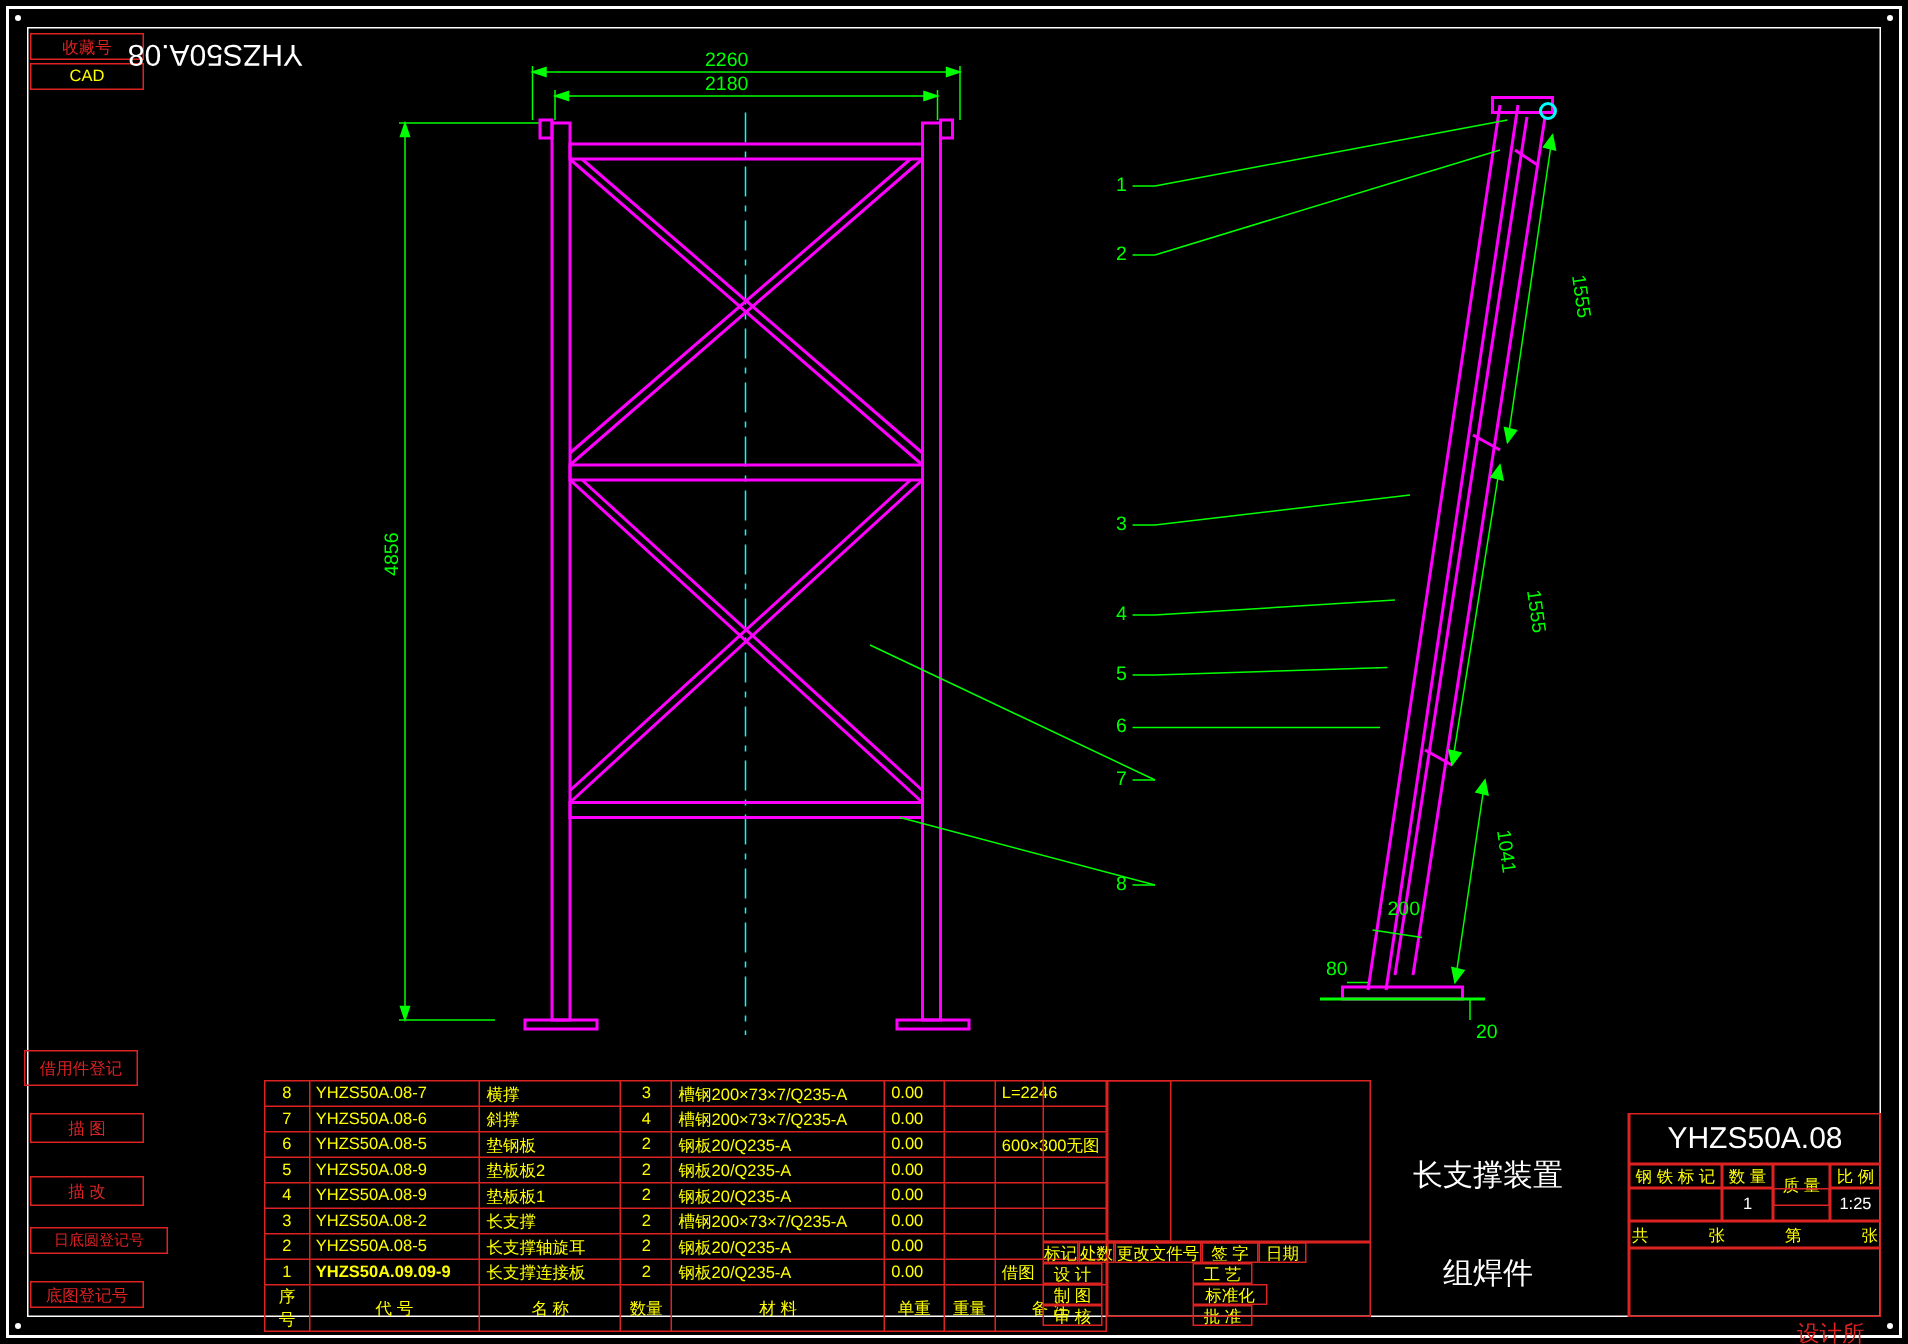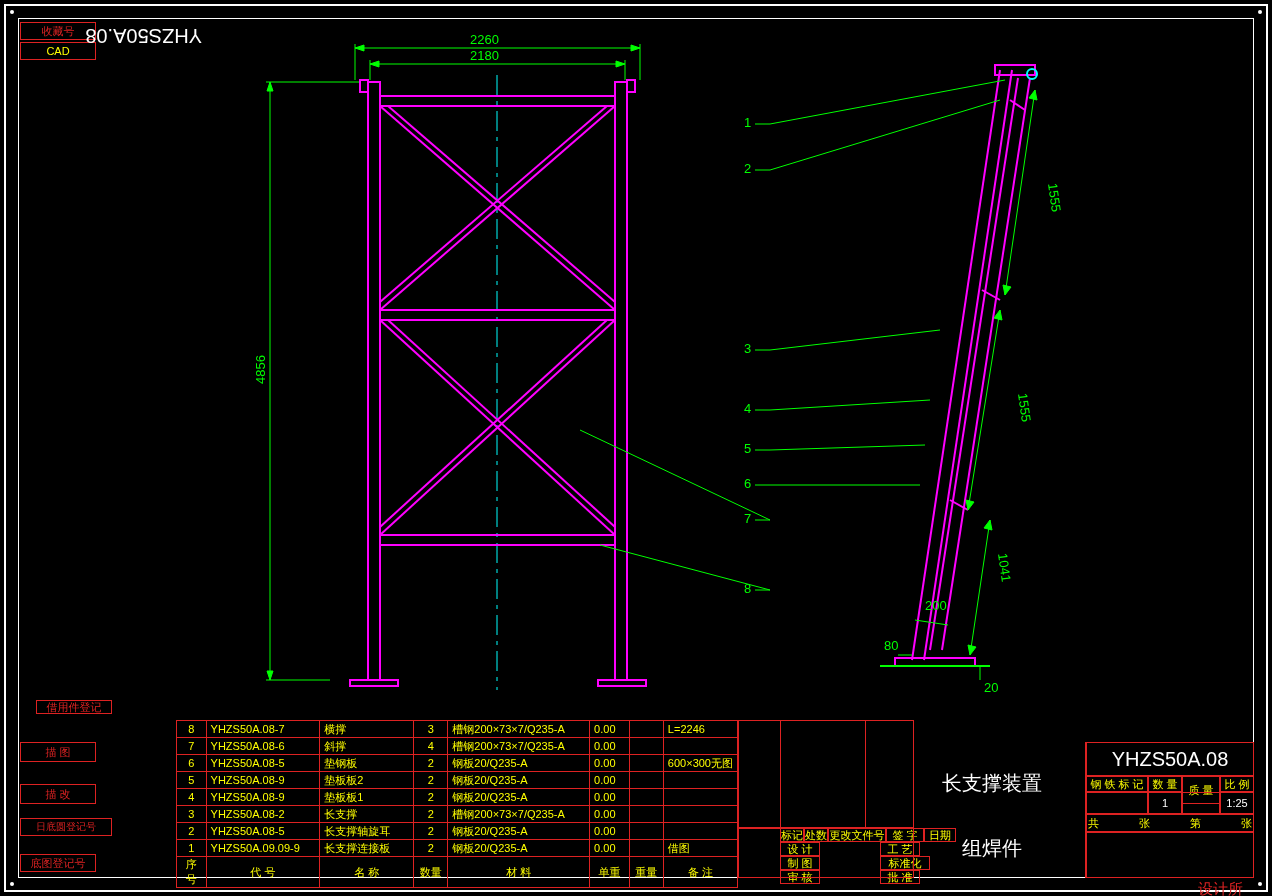--- a/index.html
+++ b/index.html
@@ -29,21 +29,21 @@
 
 <div class="dot" style="left:10px;top:10px"></div>
 <div class="dot" style="right:10px;top:10px"></div>
 <div class="dot" style="left:10px;bottom:10px"></div>
 <div class="dot" style="right:10px;bottom:10px"></div>
 
 <div class="red-box" style="left:20px;top:22px;width:76px;height:18px">收藏号</div>
 <div class="red-box" style="left:20px;top:42px;width:76px;height:18px;color:#ff0">CAD</div>
 <div class="lbl wht" style="left:102px;top:24px;width:100px;font-size:20px;transform:scaleX(-1) scaleY(-1)">YHZS50A.08</div>
 
-<div class="red-box" style="left:36px;top:700px;width:76px;height:14px">借用件登记</div>
+<div class="red-box" style="left:16px;top:700px;width:76px;height:24px">借用件登记</div>
 <div class="red-box" style="left:20px;top:742px;width:76px;height:20px">描 图</div>
 <div class="red-box" style="left:20px;top:784px;width:76px;height:20px">描 改</div>
 <div class="red-box" style="left:20px;top:818px;width:92px;height:18px;font-size:10px">日底圆登记号</div>
 <div class="red-box" style="left:20px;top:854px;width:76px;height:18px">底图登记号</div>
 
 <svg style="left:260px;top:40px" width="400" height="670">
 
   <g stroke="#0f0" stroke-width="1" fill="none">
     <line x1="95" y1="8" x2="380" y2="8"></line>
       <line x1="95" y1="4" x2="95" y2="40"></line>
@@ -234,21 +234,21 @@
         <td style="width: 110px;">YHZS50A.08-5</td>
         <td style="width: 92px;">长支撑轴旋耳</td>
         <td style="width: 30px; text-align: center;">2</td>
         <td style="width: 140px;">钢板20/Q235-A</td>
         <td style="width: 34px;">0.00</td>
         <td style="width: 30px;"></td>
         <td></td>
       </tr>
       <tr>
         <td style="width: 24px; text-align: center;">1</td>
-        <td style="width: 110px;">YHZS50A.09.09-9</td>
+        <td style="width: 110px; font-weight: bold;">YHZS50A.09.09-9</td>
         <td style="width: 92px;">长支撑连接板</td>
         <td style="width: 30px; text-align: center;">2</td>
         <td style="width: 140px;">钢板20/Q235-A</td>
         <td style="width: 34px;">0.00</td>
         <td style="width: 30px;"></td>
         <td>借图</td>
       </tr>
     </tbody>
   <tfoot>
       <tr id="bom-head">
@@ -257,21 +257,21 @@
         <th>名  称</th>
         <th>数量</th>
         <th>材  料</th>
         <th>单重</th>
         <th>重量</th>
         <th>备 注</th>
       </tr>
     </tfoot>
 </table>
 
-<div class="title-block" style="left:780px;top:720px;width:86px;height:158px">
+<div class="title-block" style="left:695px;top:720px;width:86px;height:158px">
   <div class="cell" style="left:0;top:0;width:86px;height:108px"></div>
   <div class="cell" style="left:0;top:108px;width:24px;height:14px;color:#ff0">标记</div>
   <div class="cell" style="left:24px;top:108px;width:24px;height:14px;color:#ff0">处数</div>
   <div class="cell" style="left:48px;top:108px;width:58px;height:14px;color:#ff0">更改文件号</div>
   <div class="cell" style="left:106px;top:108px;width:38px;height:14px;color:#ff0">签 字</div>
   <div class="cell" style="left:144px;top:108px;width:32px;height:14px;color:#ff0">日期</div>
   <div class="cell" style="left:0;top:122px;width:40px;height:14px;color:#ff0">设 计</div>
   <div class="cell" style="left:100px;top:122px;width:40px;height:14px;color:#ff0">工 艺</div>
   <div class="cell" style="left:0;top:136px;width:40px;height:14px;color:#ff0">制 图</div>
   <div class="cell" style="left:100px;top:136px;width:50px;height:14px;color:#ff0">标准化</div>

